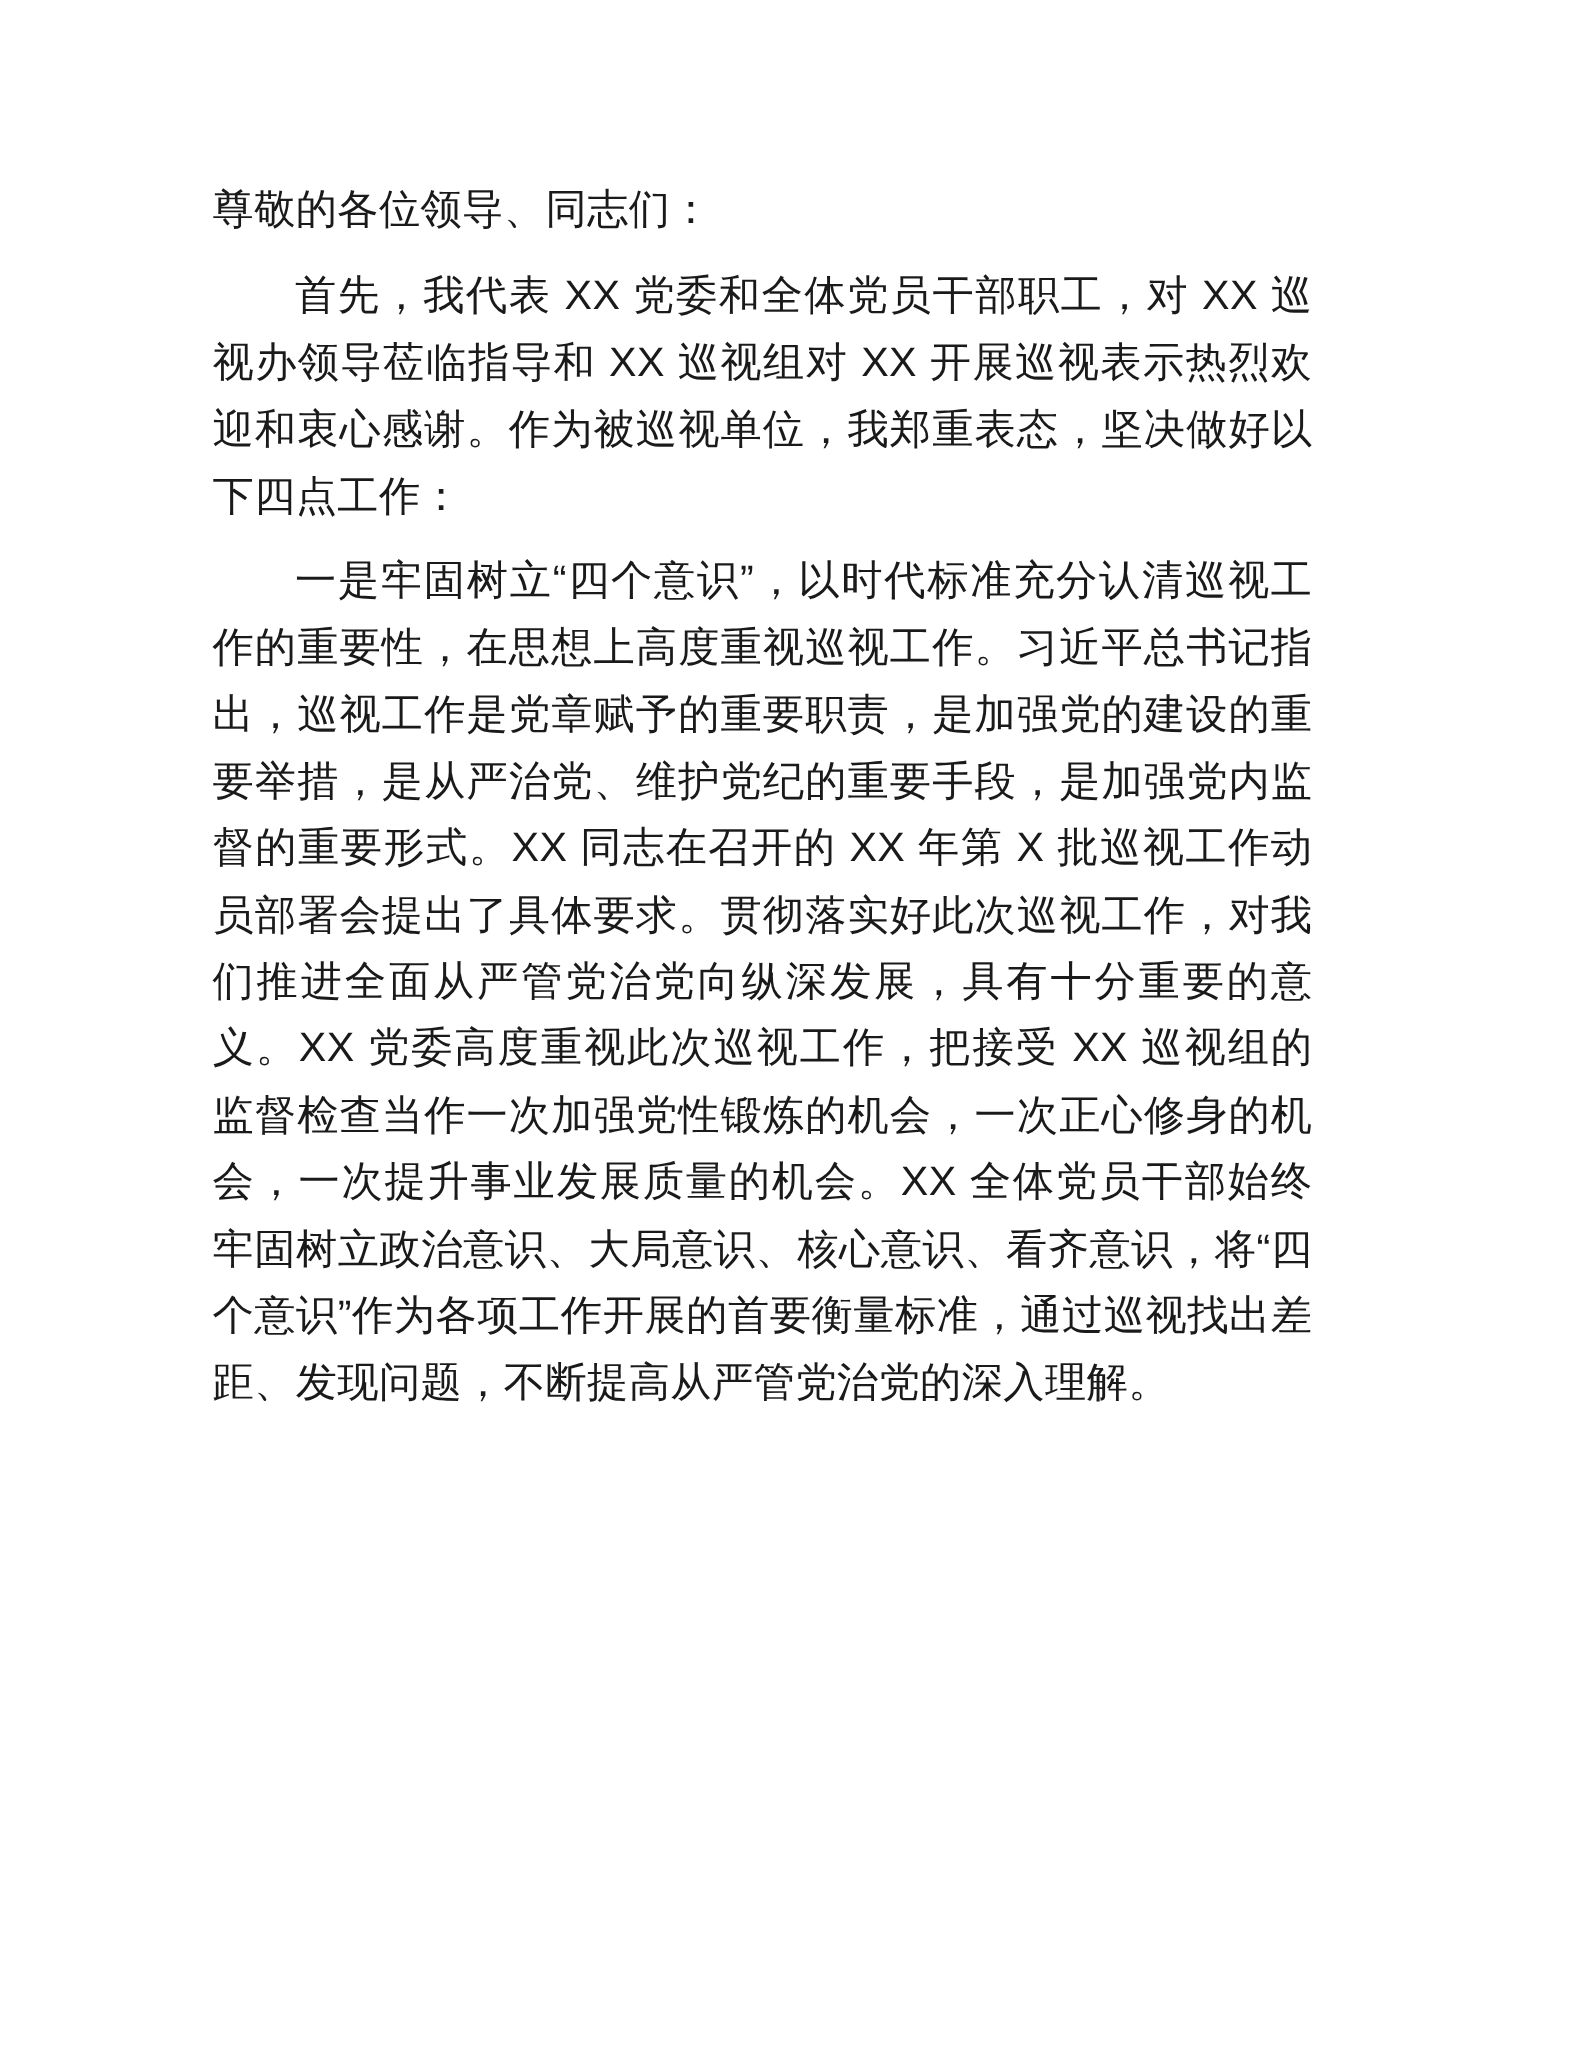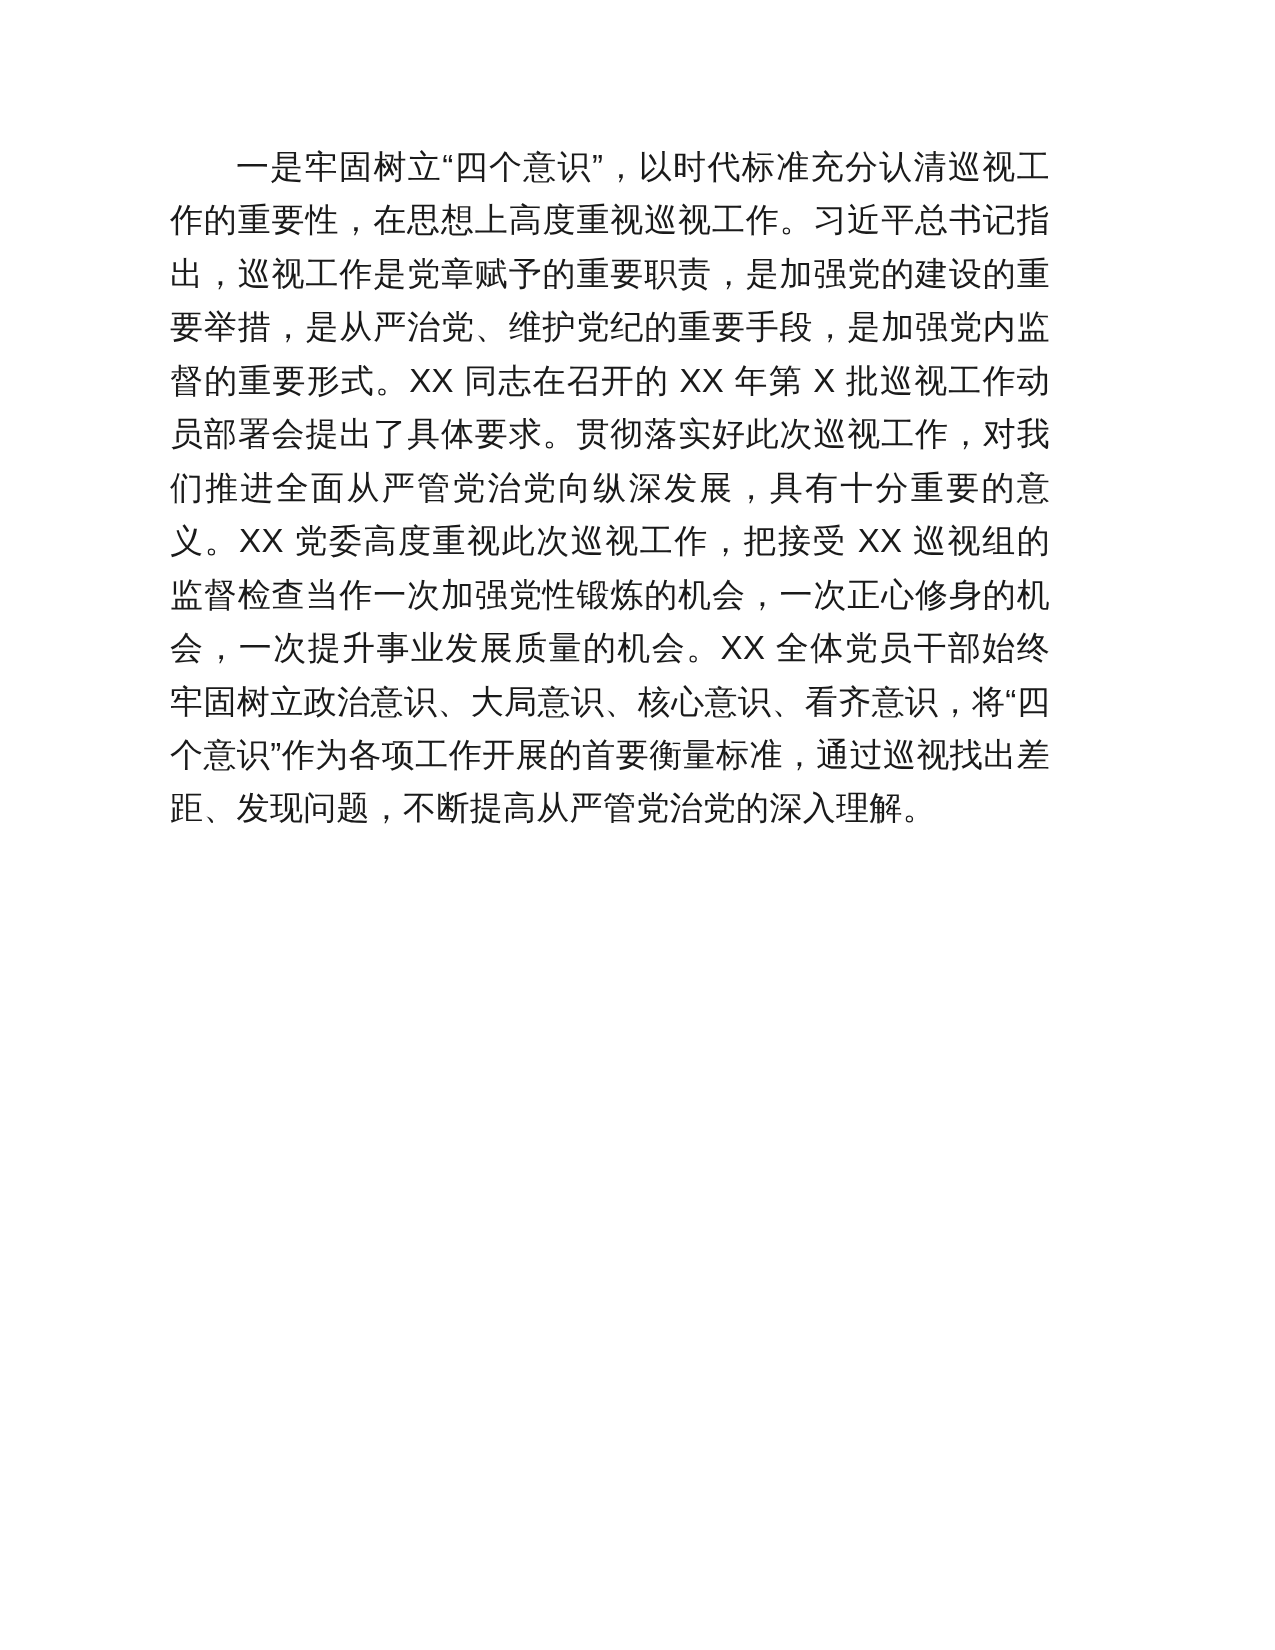--- a/index.html
+++ b/index.html
@@ -42,15 +42,17 @@
   .para.salutation {
     text-indent: 0;
     margin-bottom: 16px;
   }
 </style>
 </head>
 <body>
 
 <div class="page">
   <div class="doc-body">
+    <p class="para salutation">尊敬的各位领导、同志们：</p>
+    <p class="para indent">首先，我代表 XX 党委和全体党员干部职工，对 XX 巡视办领导莅临指导和 XX 巡视组对 XX 开展巡视表示热烈欢迎和衷心感谢。作为被巡视单位，我郑重表态，坚决做好以下四点工作：</p>
     <p class="para indent">一是牢固树立“四个意识”，以时代标准充分认清巡视工作的重要性，在思想上高度重视巡视工作。习近平总书记指出，巡视工作是党章赋予的重要职责，是加强党的建设的重要举措，是从严治党、维护党纪的重要手段，是加强党内监督的重要形式。XX 同志在召开的 XX 年第 X 批巡视工作动员部署会提出了具体要求。贯彻落实好此次巡视工作，对我们推进全面从严管党治党向纵深发展，具有十分重要的意义。XX 党委高度重视此次巡视工作，把接受 XX 巡视组的监督检查当作一次加强党性锻炼的机会，一次正心修身的机会，一次提升事业发展质量的机会。XX 全体党员干部始终牢固树立政治意识、大局意识、核心意识、看齐意识，将“四个意识”作为各项工作开展的首要衡量标准，通过巡视找出差距、发现问题，不断提高从严管党治党的深入理解。</p>
   </div>
 </div>
 
 </body></html>

